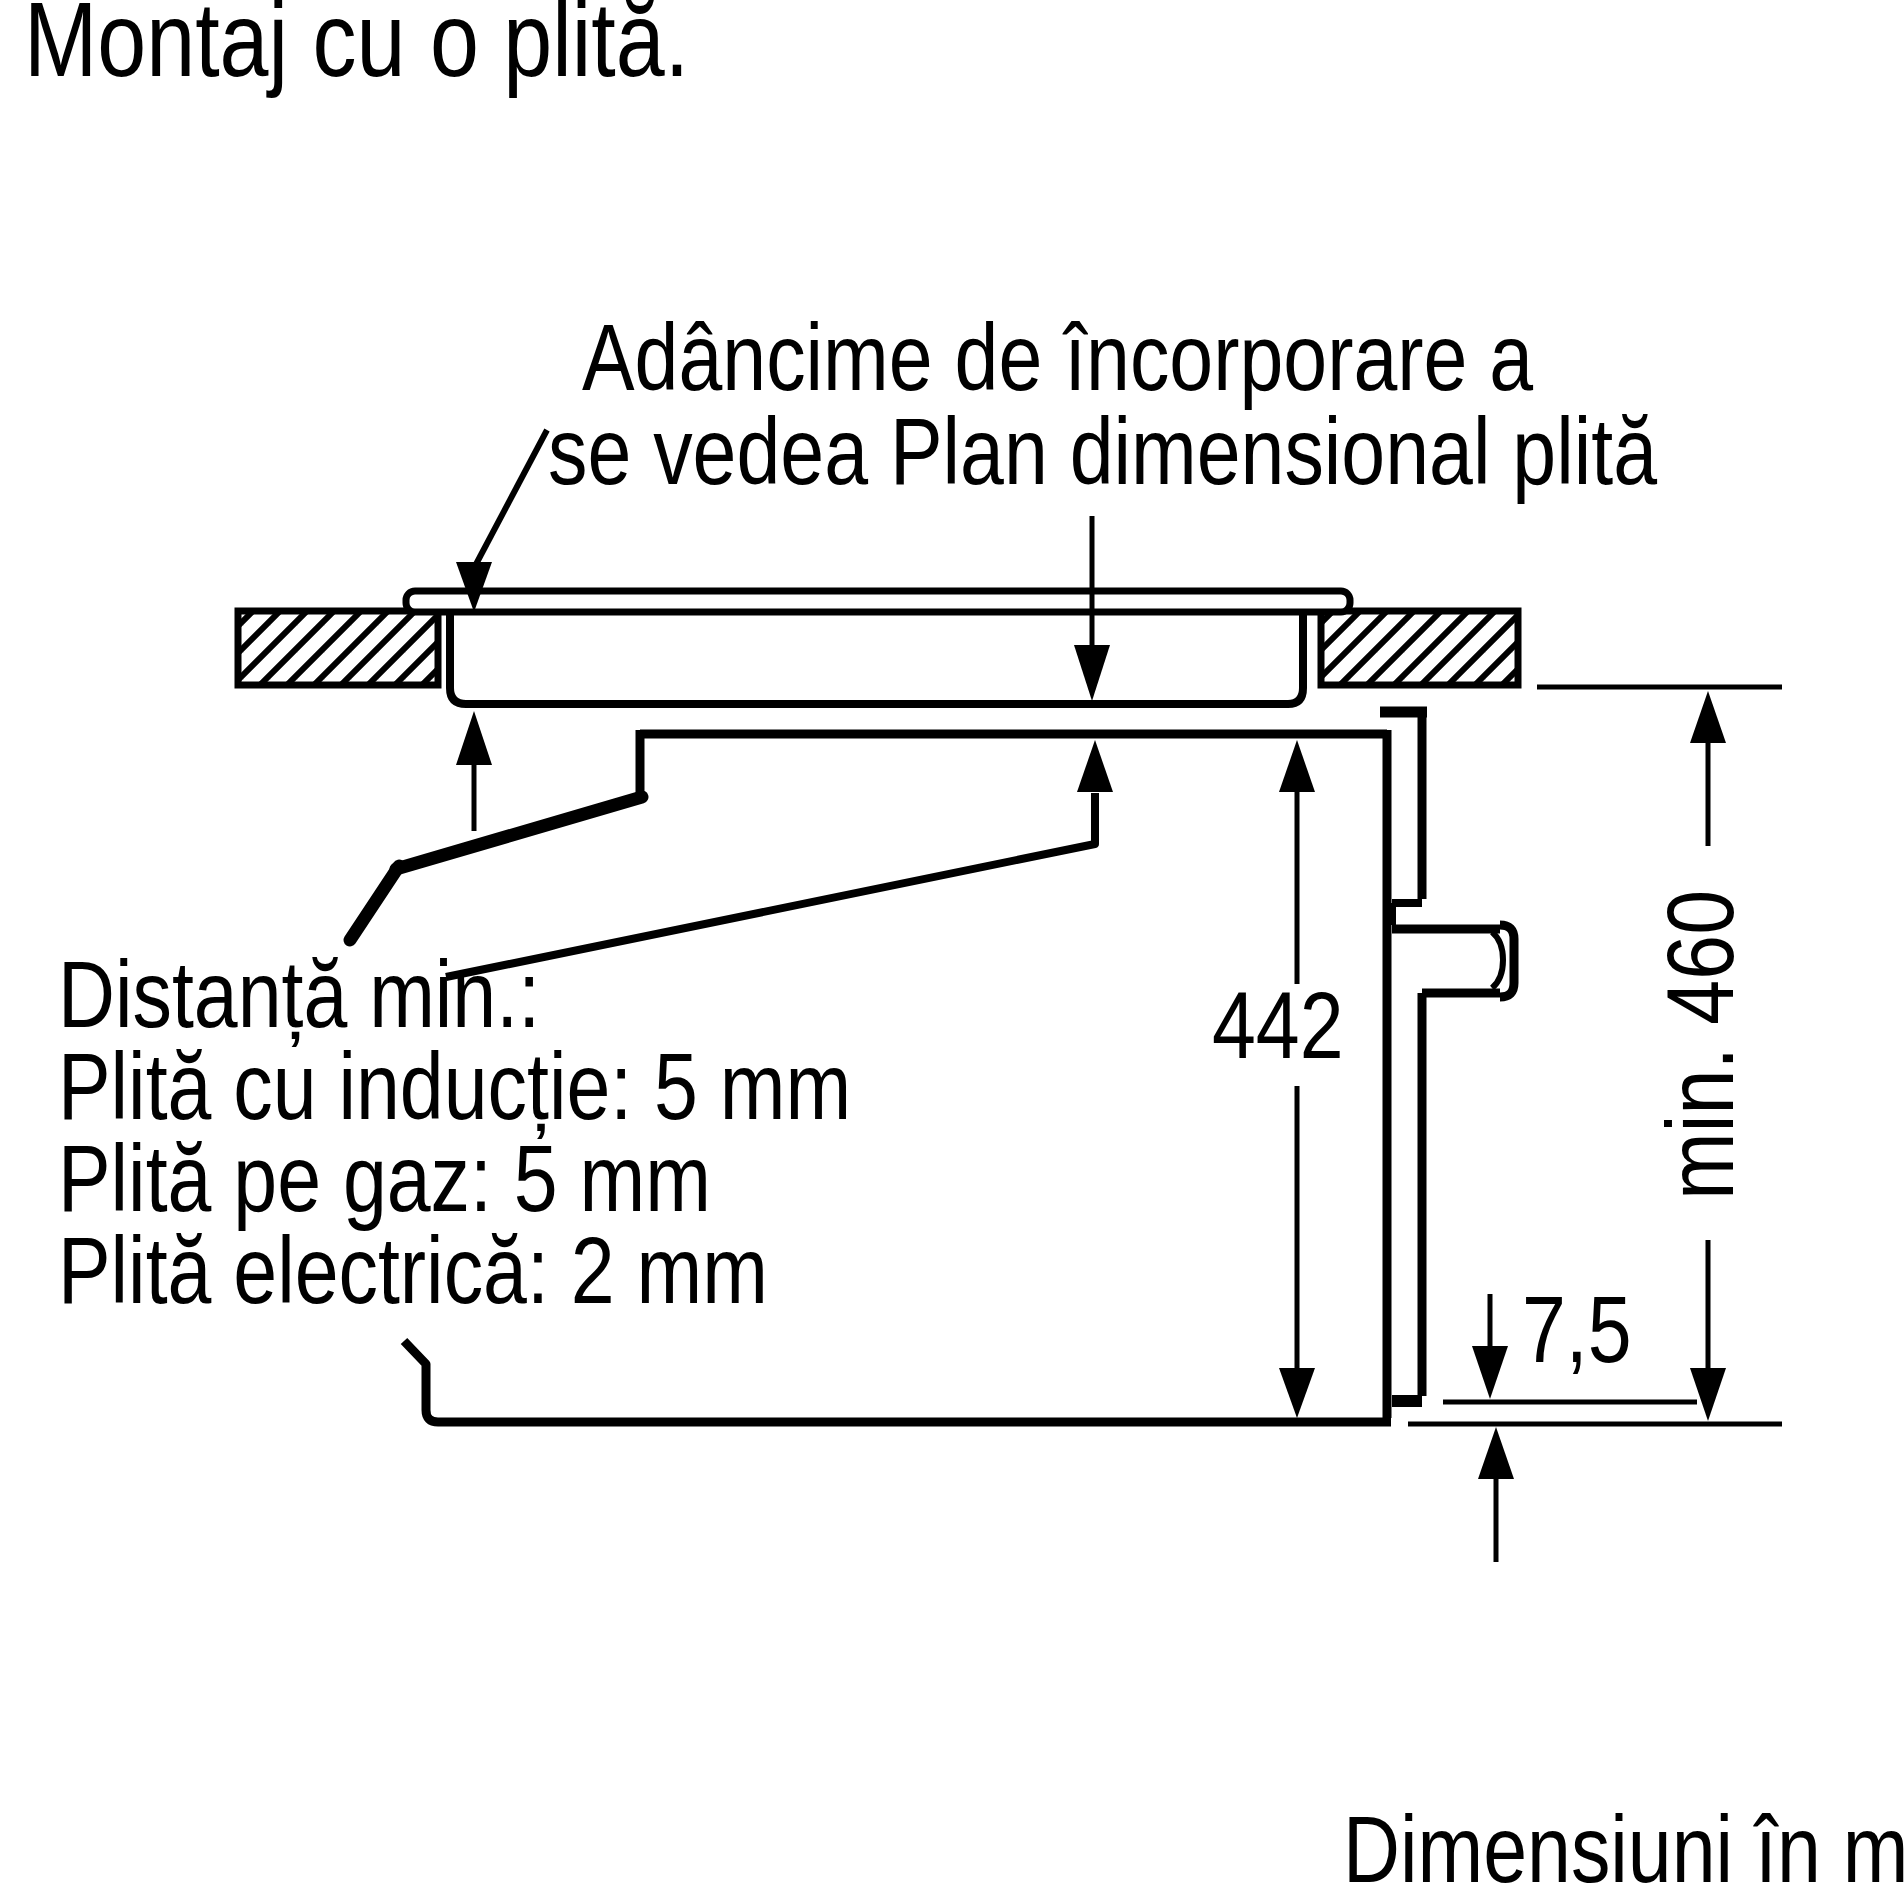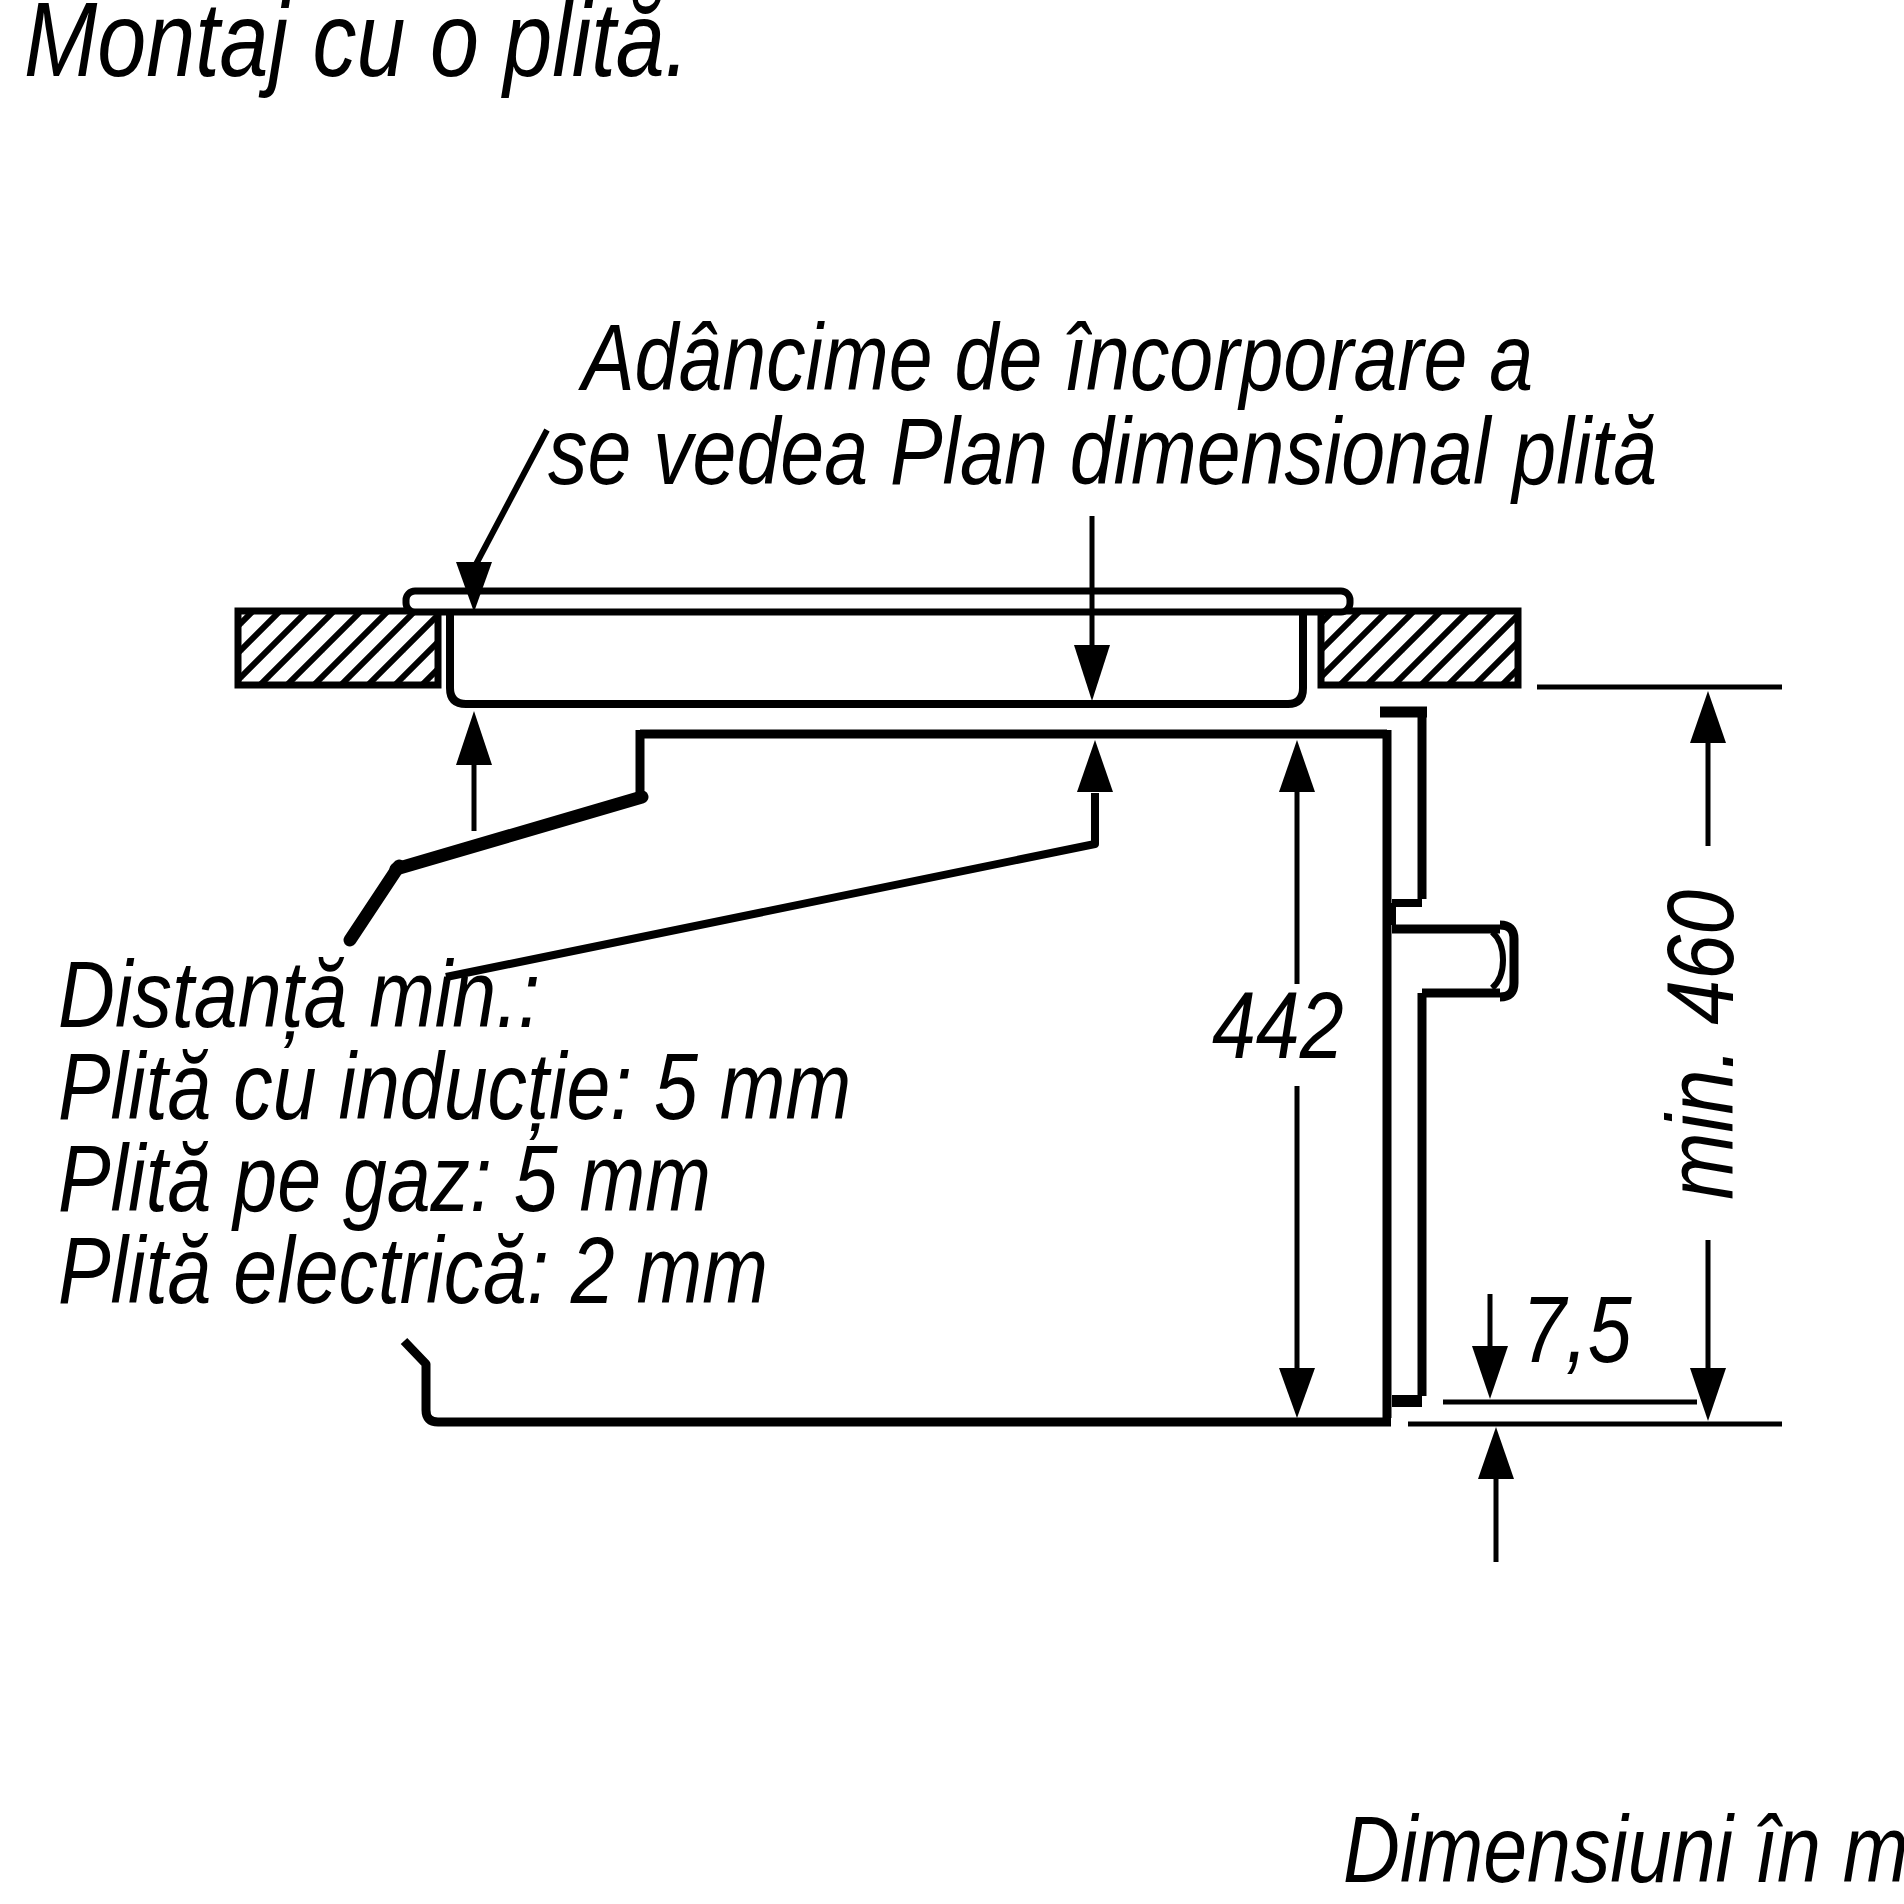--- a/index.html
+++ b/index.html
@@ -1,18 +1,18 @@
 <!DOCTYPE html>
 <html><head>
 <meta charset="utf-8">
 <style>
   html,body{margin:0;padding:0;background:#fff;}
   .stage{
     position:relative;width:1904px;height:1904px;background:#fff;overflow:hidden;
-    font-family:"Liberation Sans",sans-serif;color:#000;font-style:italic;
+    font-family:"Liberation Sans",sans-serif;color:#000;
   }
   .stage svg{position:absolute;left:0;top:0;}
   .txt{
     position:absolute;white-space:pre;color:#000;
     transform:scaleX(0.83);transform-origin:0 0;line-height:1;
   }
   .title{font-size:106px;}
   .body{font-size:95px;}
   .multiline{line-height:92px;}
   .right{text-align:right;transform-origin:100% 0;}

